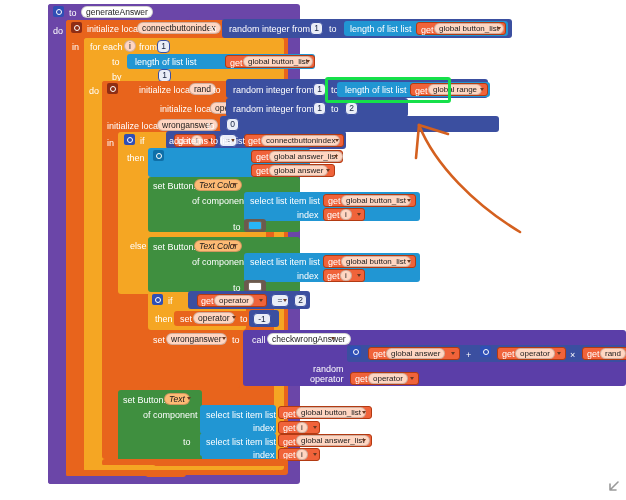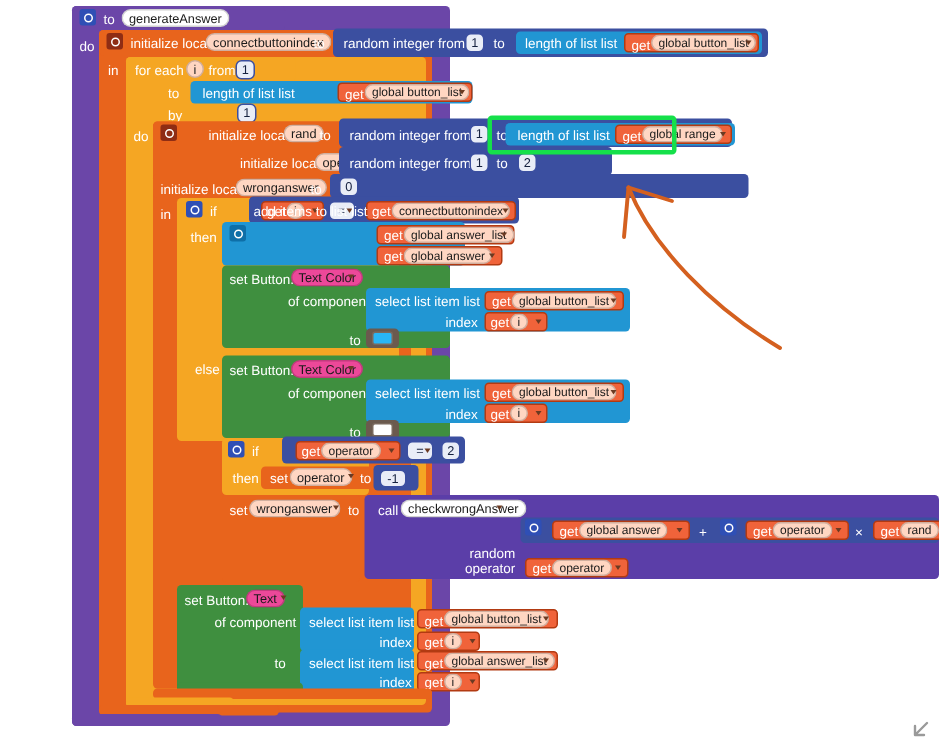--- a/index.html
+++ b/index.html
@@ -17,21 +17,21 @@
   .lbl{position:absolute;white-space:nowrap;color:#fff;font-size:9px;line-height:10px;}
 
   
   .field{
     position:absolute;background:#fff;border-radius:7px;
     color:#1a1a1a;font-size:8.5px;line-height:11px;
     padding:0 4px;white-space:nowrap;border:1px solid rgba(0,0,0,.18);
     box-sizing:border-box;
   }
   .field.peach{background:#ffd6c2;}
-  .field.greenf{background:#ec4899;}
+  .field.greenf{background:#fdba74;font-style:italic;}
 
   
   .num{
     position:absolute;background:#e9edf7;border:1px solid #3b4fa0;border-radius:4px;
     color:#15213f;font-size:8.5px;line-height:11px;text-align:center;box-sizing:border-box;
   }
 
   
   .caret{position:absolute;width:0;height:0;border-left:2.5px solid transparent;border-right:2.5px solid transparent;border-top:3.5px solid #6b3a22;}
 

